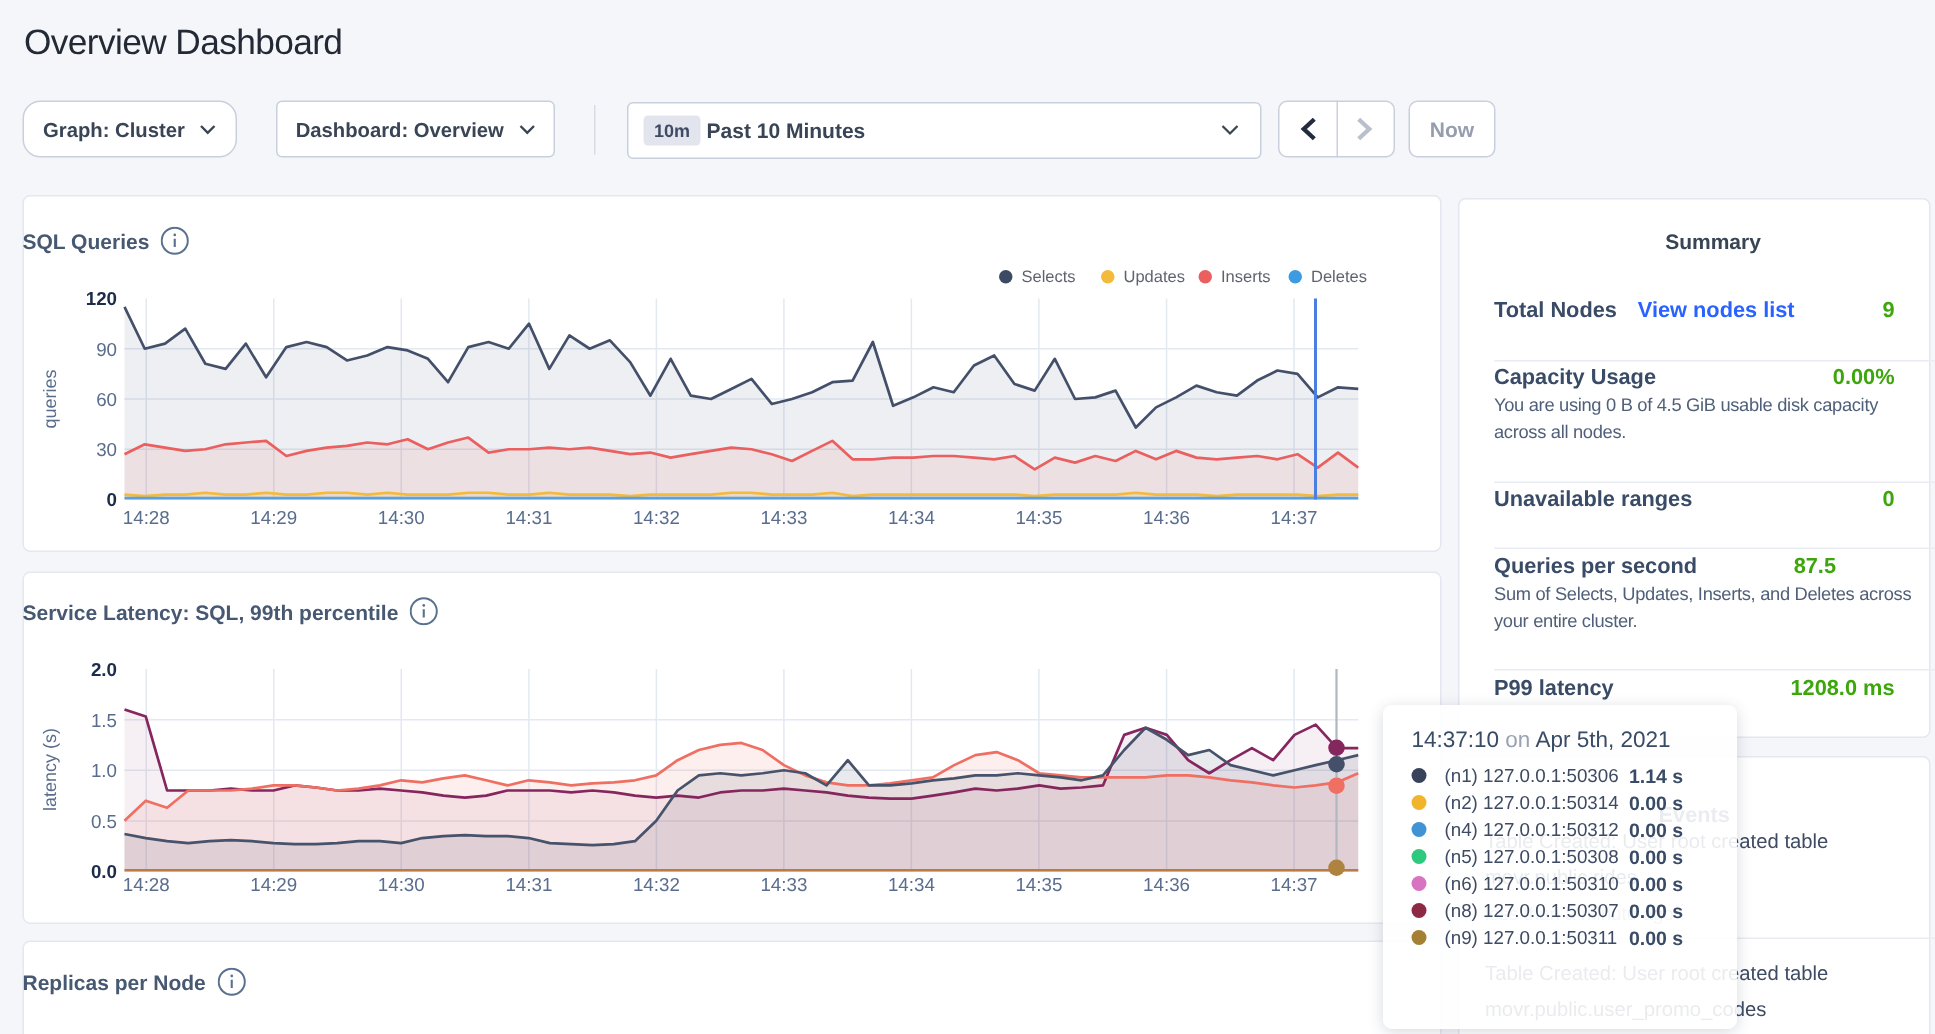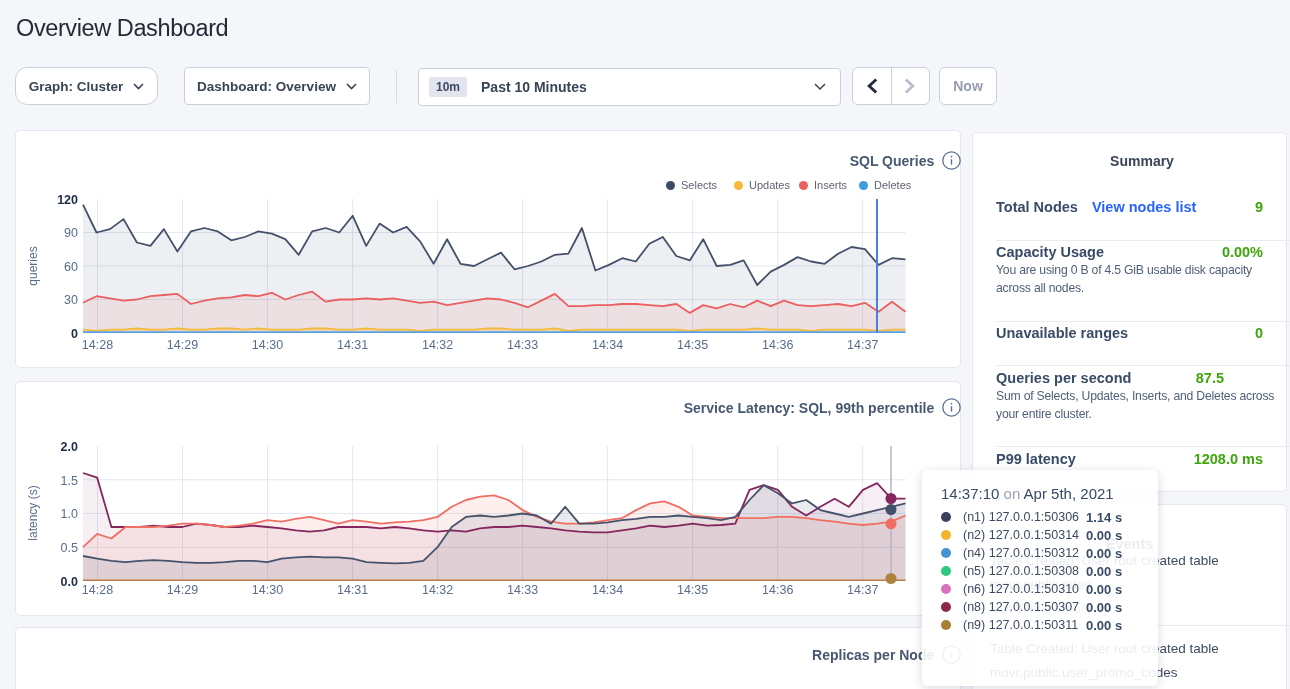--- a/index.html
+++ b/index.html
@@ -4,21 +4,21 @@
 <style>
 * { margin:0; padding:0; box-sizing:border-box; }
 html,body { width:1290px; height:689px; overflow:hidden; background:#f5f6fa;
   font-family:"Liberation Sans", sans-serif; }
 .abs { position:absolute; }
 h1 { position:absolute; left:16px; top:15px; font-size:23.5px; font-weight:400; color:#242a35; letter-spacing:-0.4px; }
 .btn { position:absolute; background:#fff; border:1px solid #c8cfdd; border-radius:4px;
   font-weight:700; font-size:13.5px; color:#394455; display:flex; align-items:center; justify-content:center; }
 .chev { margin-left:10px; }
 .card { position:absolute; background:#fff; border:1px solid #e4e7f0; border-radius:5px; }
-.ctitle { position:absolute; width:100%; text-align:right; font-size:14px; font-weight:700; color:#475872; }
+.ctitle { position:absolute; width:100%; text-align:left; font-size:14px; font-weight:700; color:#475872; }
 .legend { position:absolute; font-size:11px; color:#5f6370; white-space:nowrap; }
 
 .ldot { display:inline-block; width:9px; height:9px; border-radius:50%; margin-right:6px; vertical-align:-1px; }
 .xl { font-size:12.5px; fill:#5a6d8c; font-family:"Liberation Sans",sans-serif; }
 .yl { font-size:12.5px; fill:#5a6d8c; font-family:"Liberation Sans",sans-serif; }
 .ylb { font-size:12.5px; fill:#1c2c4a; font-weight:700; font-family:"Liberation Sans",sans-serif; }
 .axlab { font-size:12px; fill:#5a6d8c; font-family:"Liberation Sans",sans-serif; }
 .srow { display:flex; align-items:baseline; padding:0 24px; }
 .slabel { font-weight:700; font-size:14.5px; color:#394b66; }
 .slink { font-weight:700; font-size:14.5px; color:#2962ff; margin-left:14px; }
@@ -45,21 +45,21 @@
       <path d="M1 1 L5.5 5.5 L10 1" fill="none" stroke="#394455" stroke-width="1.6"></path>
     </svg></div>
 <div class="btn" style="left:184px; top:67px; width:186px; height:38px;">Dashboard: Overview
   <svg class="chev" width="11" height="7" viewBox="0 0 11 7">
       <path d="M1 1 L5.5 5.5 L10 1" fill="none" stroke="#394455" stroke-width="1.6"></path>
     </svg></div>
 <div class="abs" style="left:396px; top:70px; width:1px; height:33px; background:#d7dbe5;"></div>
 
 <div class="btn" style="left:418px; top:68px; width:423px; height:38px; justify-content:flex-start; padding-left:10px;">
   <span style="background:#e2e5ee; border-radius:3px; font-size:12px; padding:3px 7px; color:#3e4b63;">10m</span>
-  <span style="margin-left:14px; font-size:14px;">Past 10 Minutes</span>
+  <span style="margin-left:4px; font-size:14px;">Past 10 Minutes</span>
   <svg width="12" height="8" viewBox="0 0 12 8" style="margin-left:auto; margin-right:14px;">
       <path d="M1 1 L6 6 L11 1" fill="none" stroke="#394455" stroke-width="1.5"></path>
     </svg>
 </div>
 <div class="btn" style="left:852px; top:67px; width:78px; height:38px; padding:0; border-radius:6px;">
   <div style="flex:1; text-align:center; height:16px;"><svg width="12" height="16" viewBox="0 0 12 16">
         <path d="M10.2 1.5 L3.2 8 L10.2 14.5" fill="none" stroke="#222c3e" stroke-width="2.9"></path>
       </svg></div>
   <div style="width:1px; height:38px; background:#c9d0de;"></div>
   <div style="flex:1; text-align:center; height:16px;"><svg width="12" height="16" viewBox="0 0 12 16">

